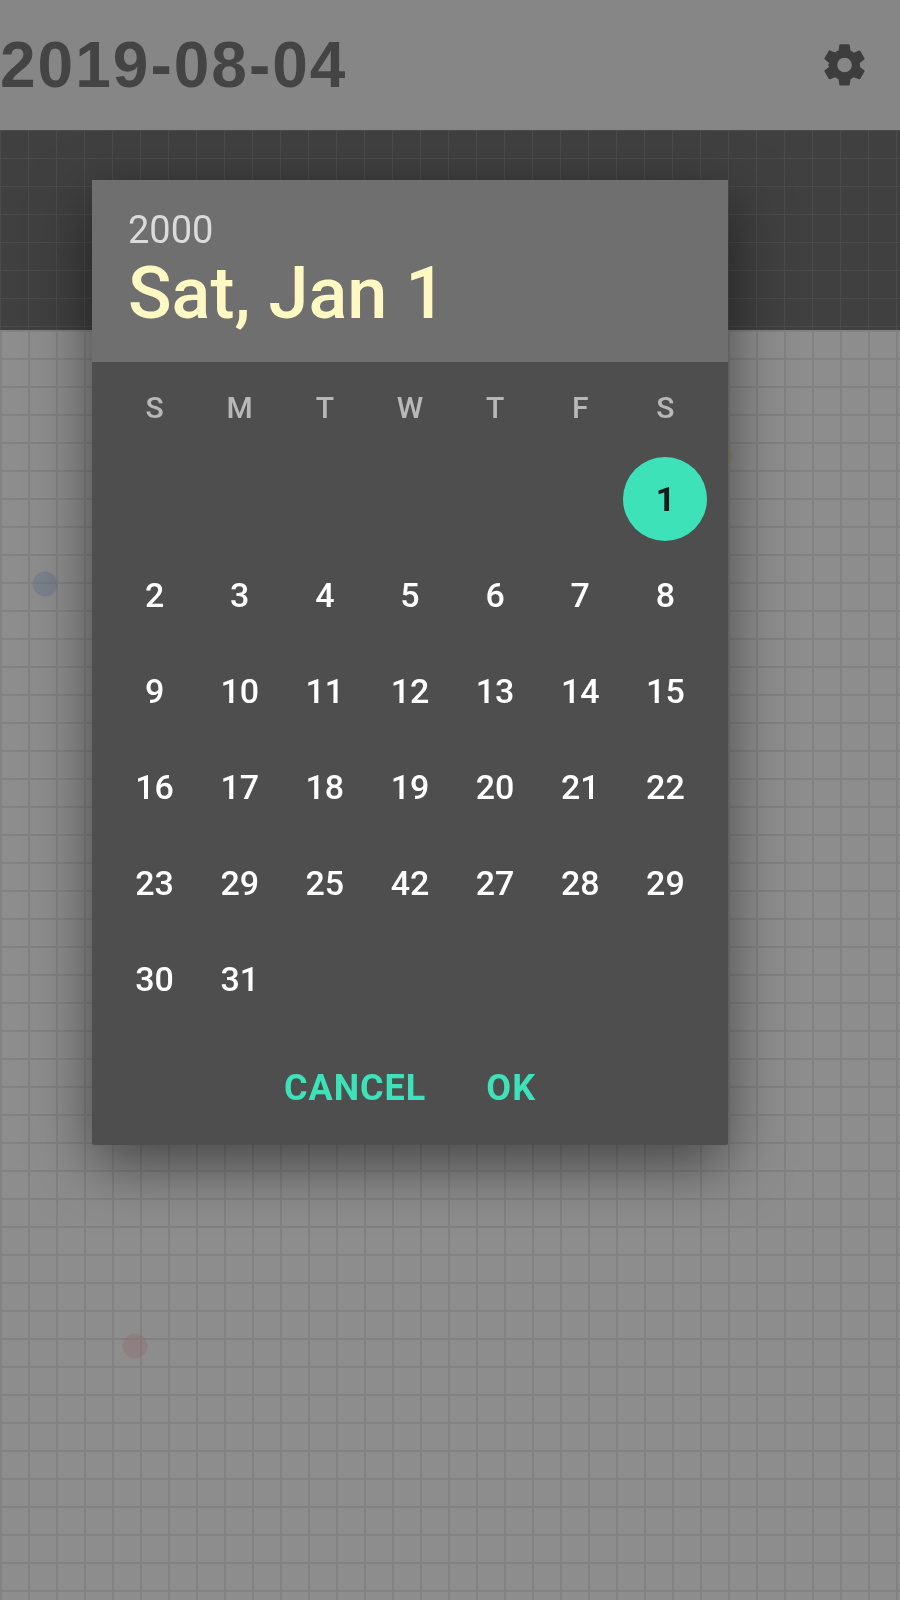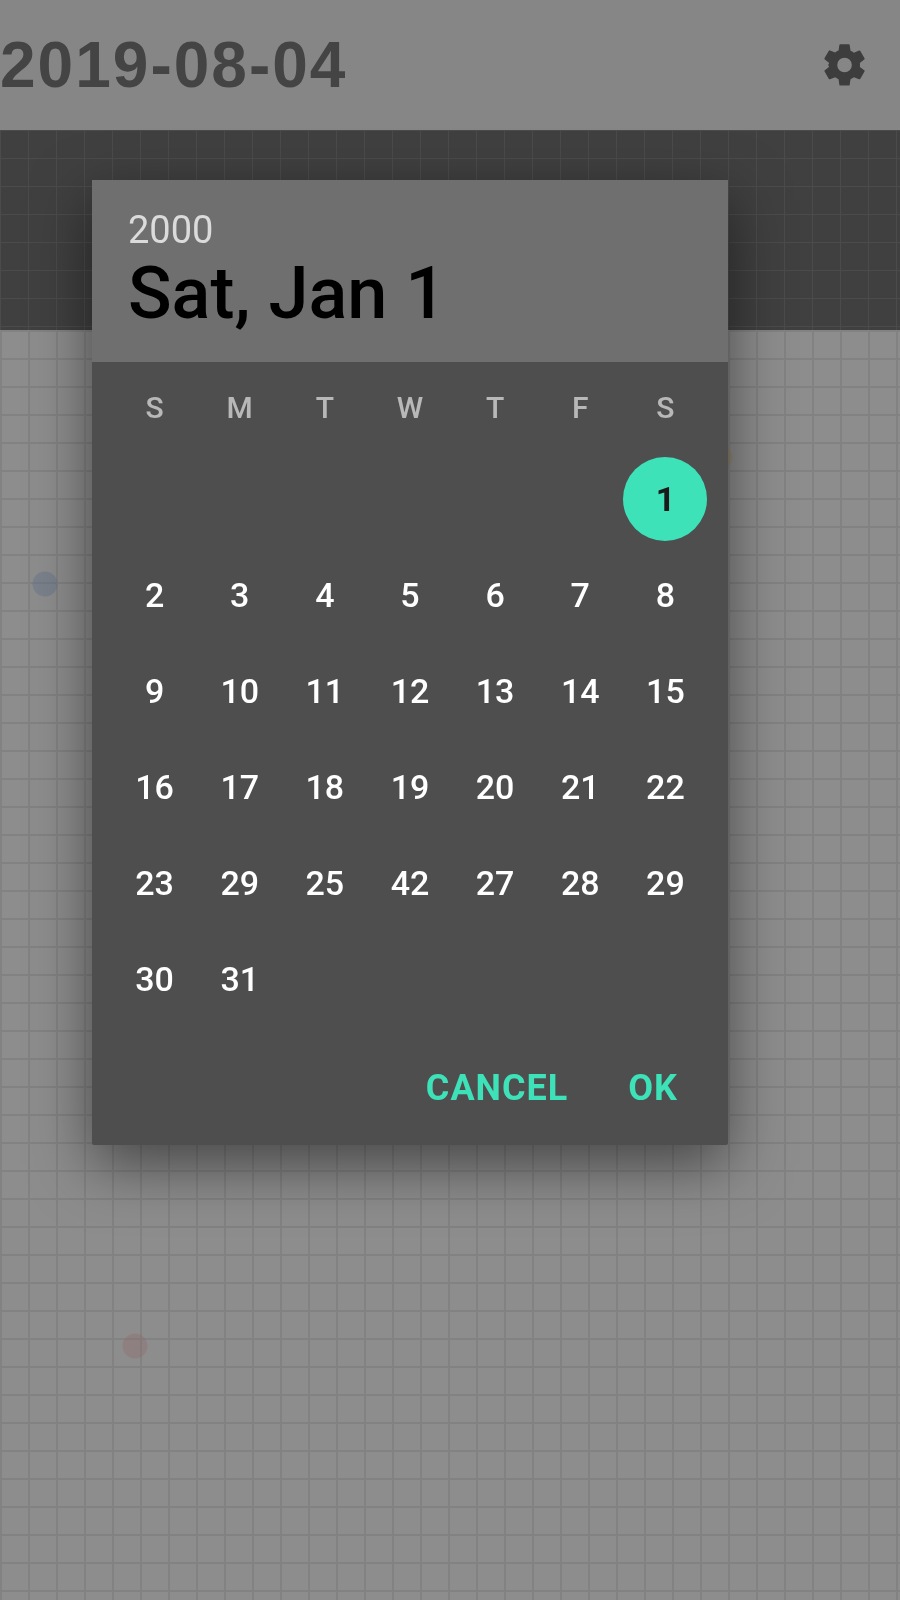--- a/index.html
+++ b/index.html
@@ -105,21 +105,21 @@
     background: #6f6f6f;
     padding: 28px 36px 30px;
   }
   .dialog-year {
     color: rgba(255,255,255,0.75);
     font-size: 38px;
     font-weight: 400;
     margin-bottom: 4px;
   }
   .dialog-date {
-    color: #000000;
+    color: #fef9c3;
     font-size: 72px;
     font-weight: 500;
     line-height: 1.05;
   }
   .dialog-body {
     background: #4e4e4e;
     padding: 18px 20px 10px;
   }
   .month-row {
     display: flex;
@@ -177,21 +177,21 @@
     border-radius: 50%;
     background: #3de2b8;
   }
   .day-cell.selected .day-num {
     position: relative;
     color: #1a1a1a;
     font-weight: 700;
   }
   .dialog-actions {
     display: flex;
-    justify-content: flex-end;
+    justify-content: center;
     gap: 60px;
     padding: 30px 50px 36px;
   }
   .action-btn {
     color: #3de2b8;
     font-size: 36px;
     font-weight: 700;
     letter-spacing: 1px;
     cursor: pointer;
     background: none;

